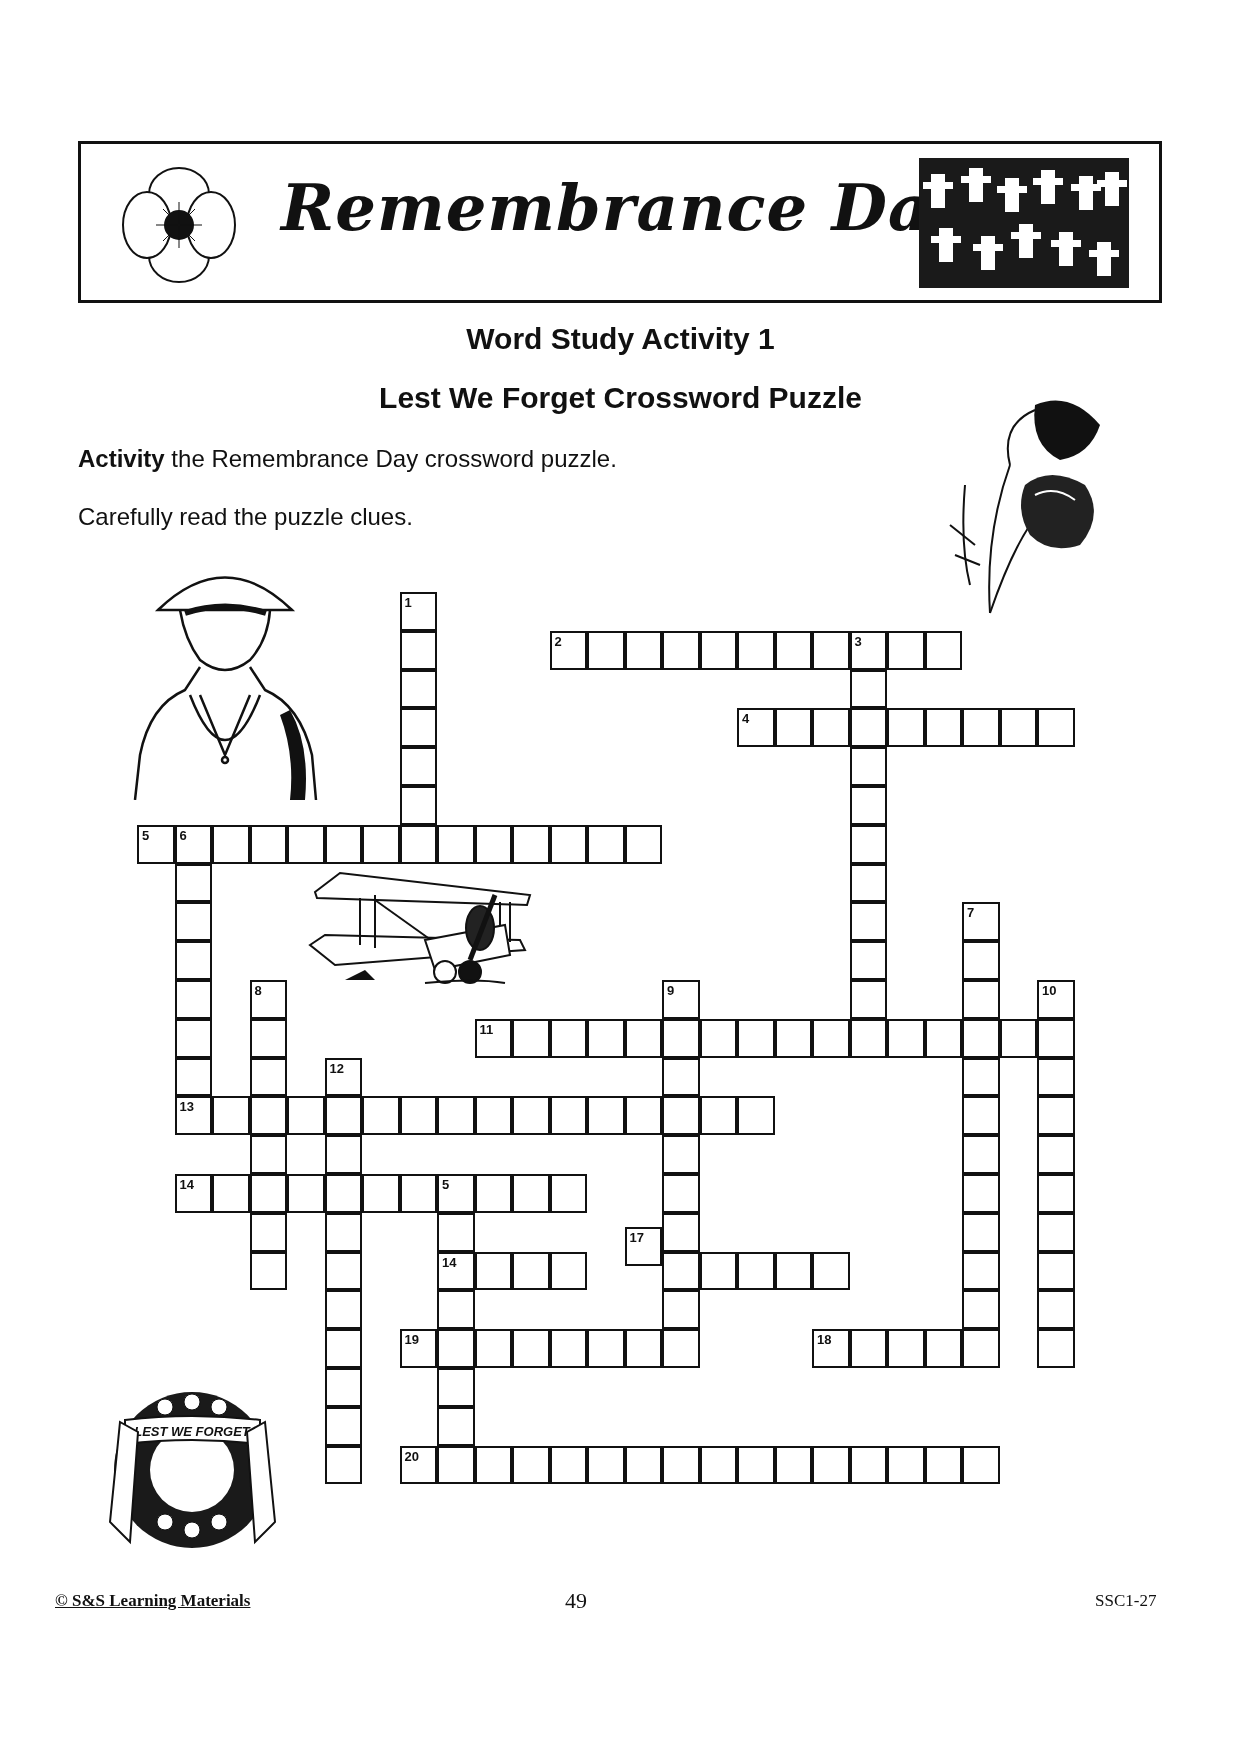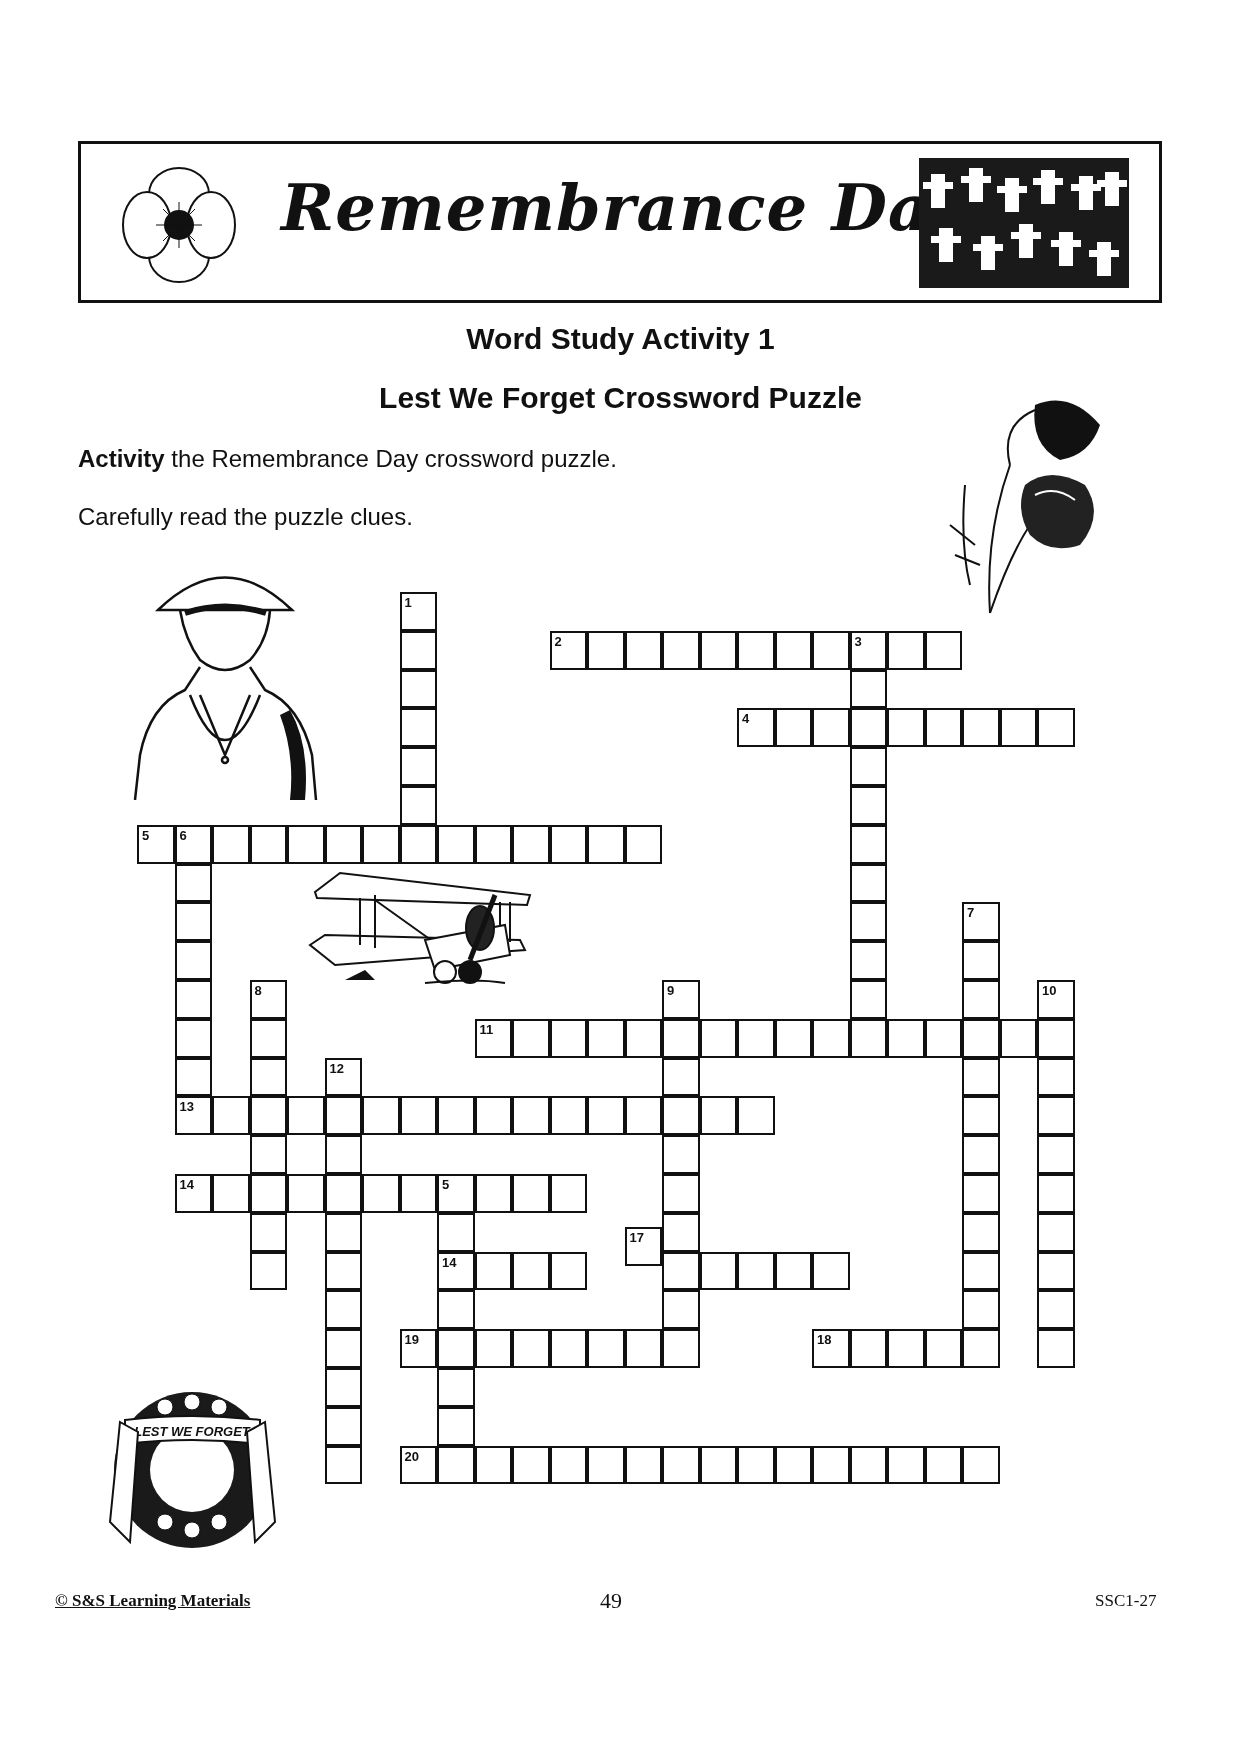--- a/index.html
+++ b/index.html
@@ -13,21 +13,21 @@
   .sub1 { position:absolute; left:0; width:1241px; text-align:center; top:322px; font-weight:bold; font-size:30px; }
   .sub2 { position:absolute; left:0; width:1241px; text-align:center; top:381px; font-weight:bold; font-size:30px; }
   .instr { position:absolute; left:78px; font-size:24px; }
   .instr b { font-weight:bold; }
   .grid { position:absolute; left:0; top:0; }
   .cell { position:absolute; width:37.5px; height:38.8px; border:2px solid #111; box-sizing:border-box; background:#fff; }
   .num { position:absolute; left:3px; top:1px; font-size:13px; font-weight:bold; }
   .illus { position:absolute; }
   .footer { position:absolute; top:1591px; font-family:"Liberation Serif", serif; font-size:17px; }
   .footer-left { left:55px; font-weight:bold;text-decoration:underline; }
-  .footer-center { left:600px; font-size:22px; top:1588px; }
+  .footer-center { left:565px; font-size:22px; top:1588px; }
   .footer-right { left:1095px; }
 </style>
 </head>
 <body>
 
 <div class="banner">
   <svg class="poppy" viewBox="0 0 120 118">
     <g fill="#fff" stroke="#111" stroke-width="2">
       <ellipse cx="60" cy="28" rx="30" ry="26"></ellipse>
       <ellipse cx="60" cy="90" rx="30" ry="26"></ellipse>

